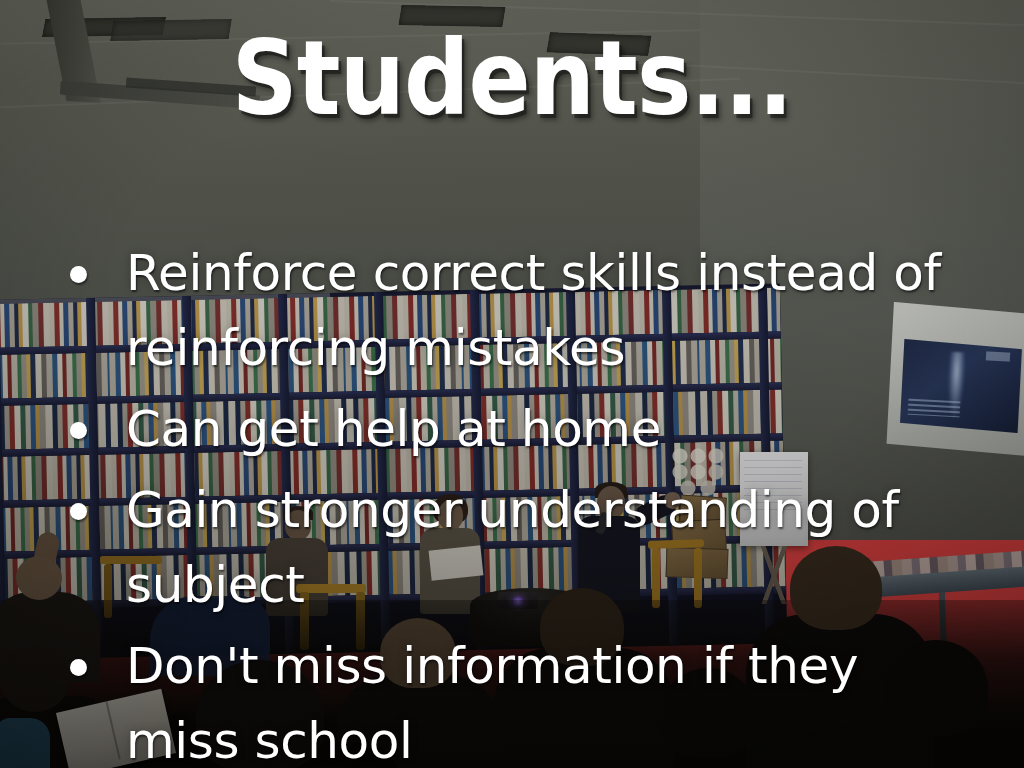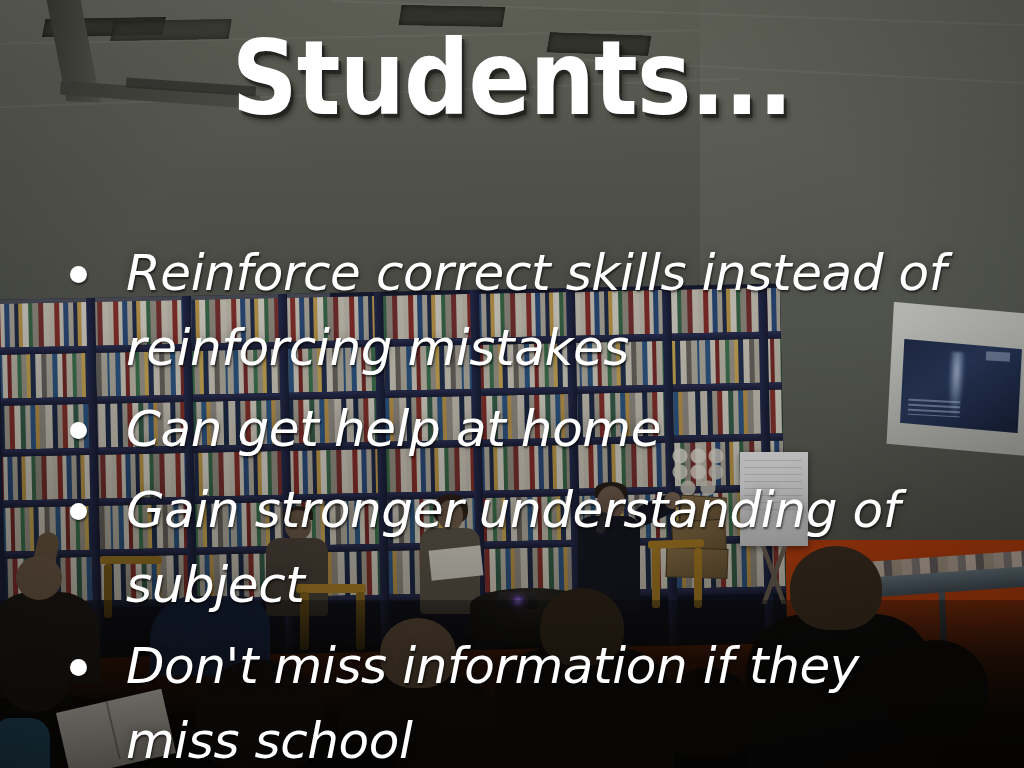--- a/index.html
+++ b/index.html
@@ -9,21 +9,21 @@
   }
   body {
     font-family: "Liberation Sans", sans-serif;
   }
 
   #slide {
     position: relative;
     width: 1024px;
     height: 768px;
     overflow: hidden;
-    background: #c2410c;
+    background: #ef4444;
   }
 
   
   .photo { position: absolute; inset: 0; overflow: hidden; }
 
   
   .bg-wall {
     position: absolute;
     left: 0; top: 0; width: 1024px; height: 360px;
     background:
@@ -428,21 +428,20 @@
     margin: 0 0 6px 0;
     color: #ffffff;
     font-family: "DejaVu Sans", sans-serif;
     font-weight: normal;
     font-size: 50px;
     line-height: 75px;
     letter-spacing: -0.4px;
     text-shadow:
       1px 2px 2px rgba(0,0,0,0.55),
       0 0 10px rgba(0,0,0,0.28);
-    font-style: italic;
   }
   .bullet-dot {
     position: absolute;
     left: 14px;
     top: 30px;
     width: 17px;
     height: 17px;
     border-radius: 50%;
     background: #ffffff;
     box-shadow: 1px 2px 2px rgba(0,0,0,0.5);

